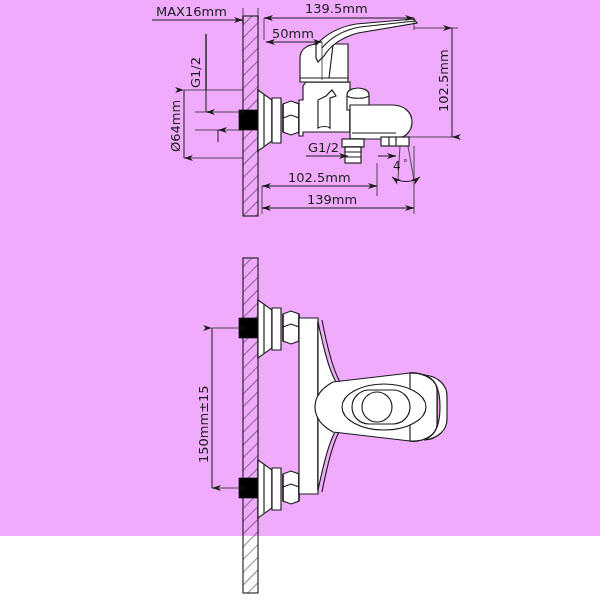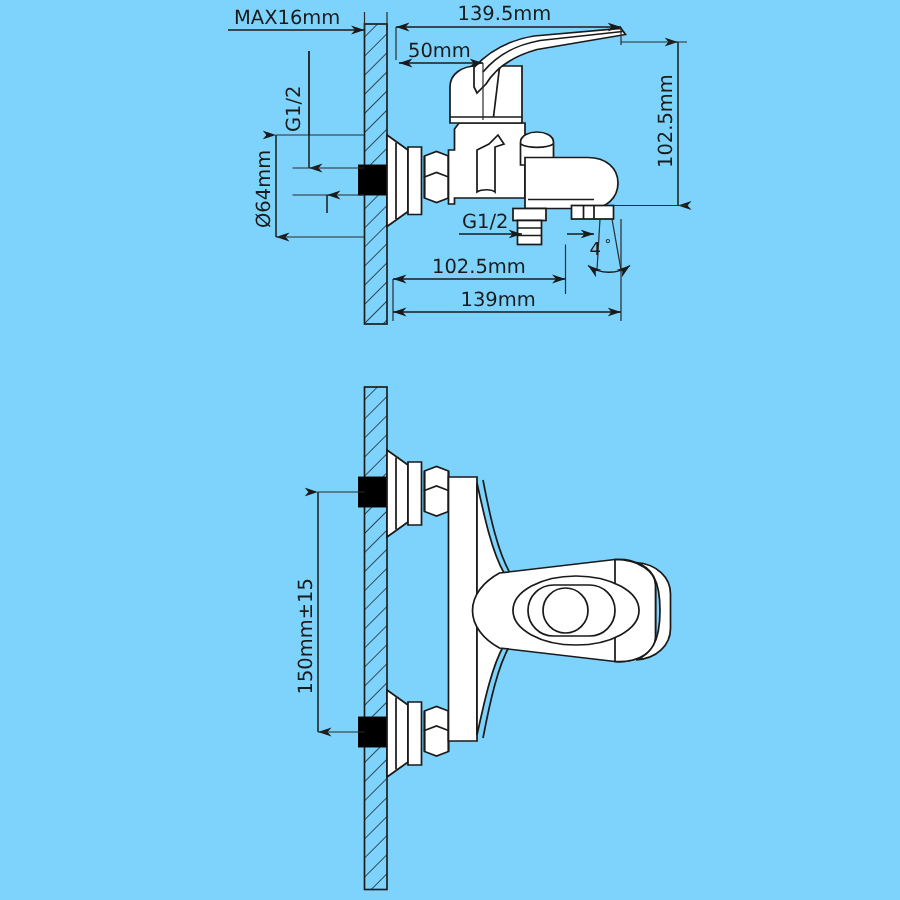--- a/index.html
+++ b/index.html
@@ -9,22 +9,22 @@
   }
   body {
     width: 600px;
     height: 600px;
     font-family: "DejaVu Sans", sans-serif;
     overflow: hidden;
   }
   #drawing-root {
     position: relative;
     width: 600px;
-    height: 600px;
-    background: #7dd3fc;
+    height: 536px;
+    background: #f0abfc;
   }
   svg.cad {
     display: block;
     width: 600px;
     height: 600px;
   }
   .dimtext {
     font-family: "DejaVu Sans", sans-serif;
     font-size: 13px;
     fill: #1a1a1a;

